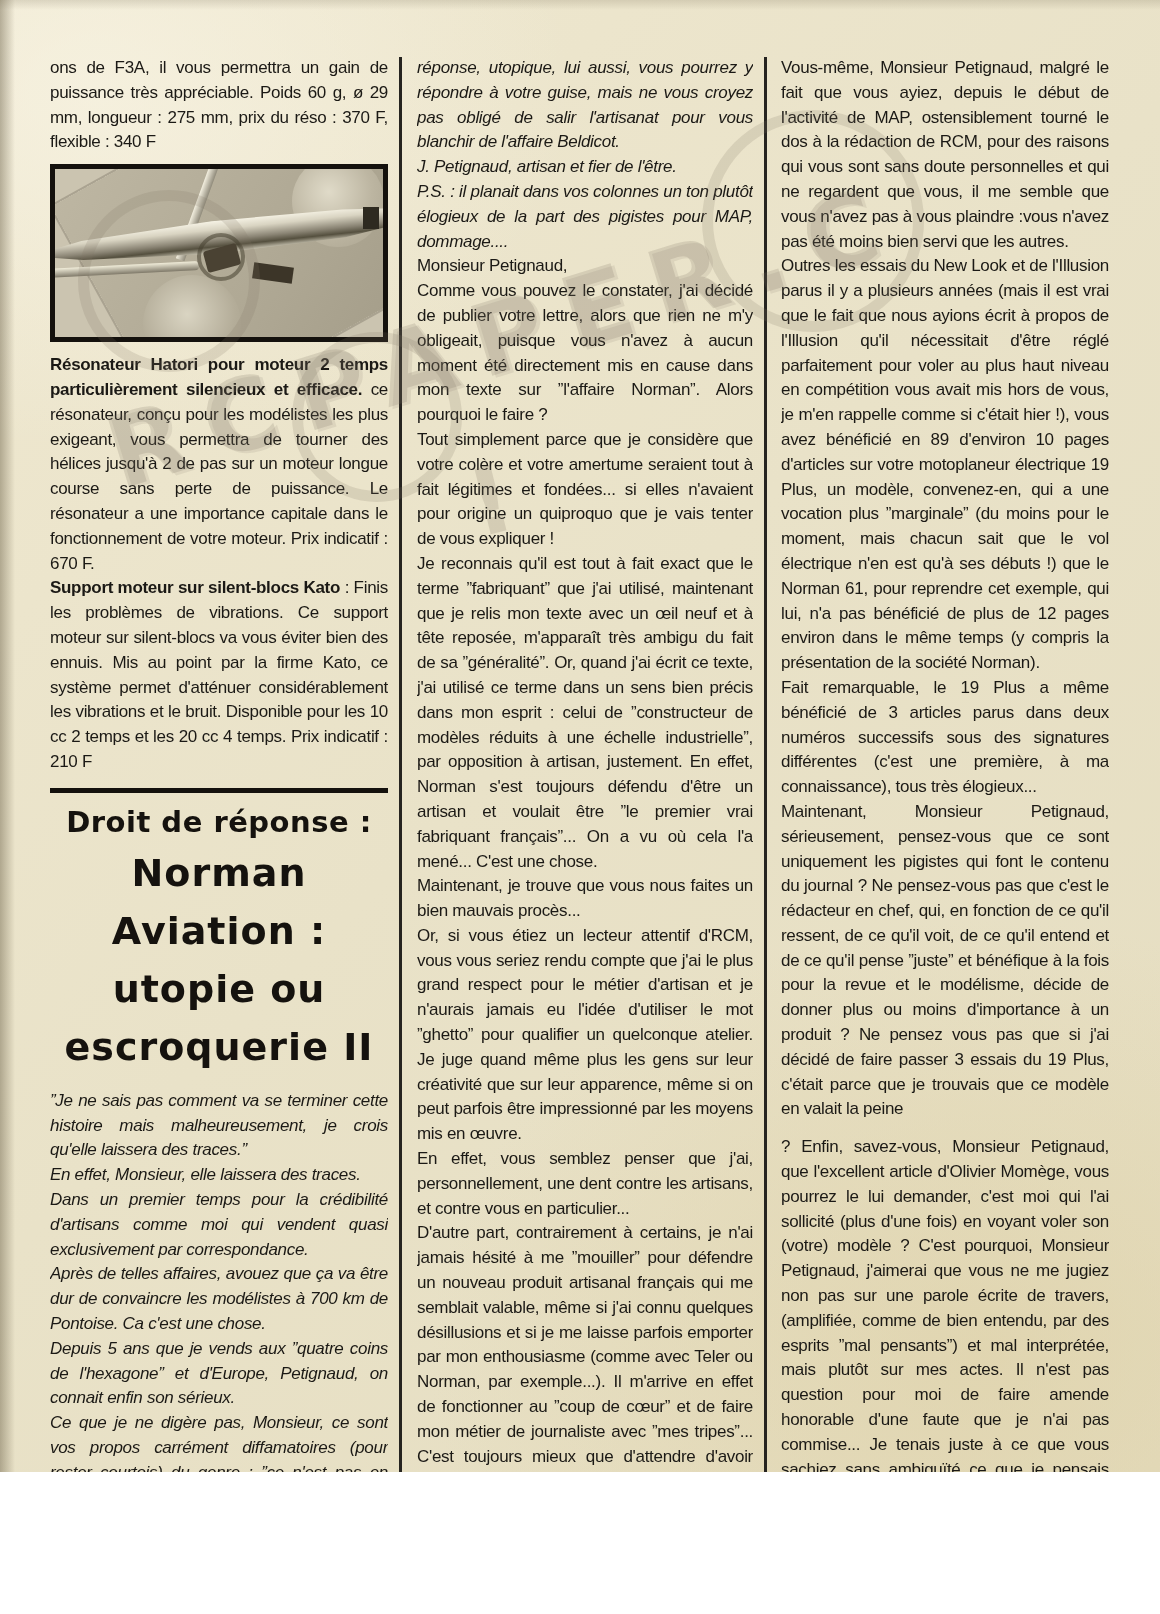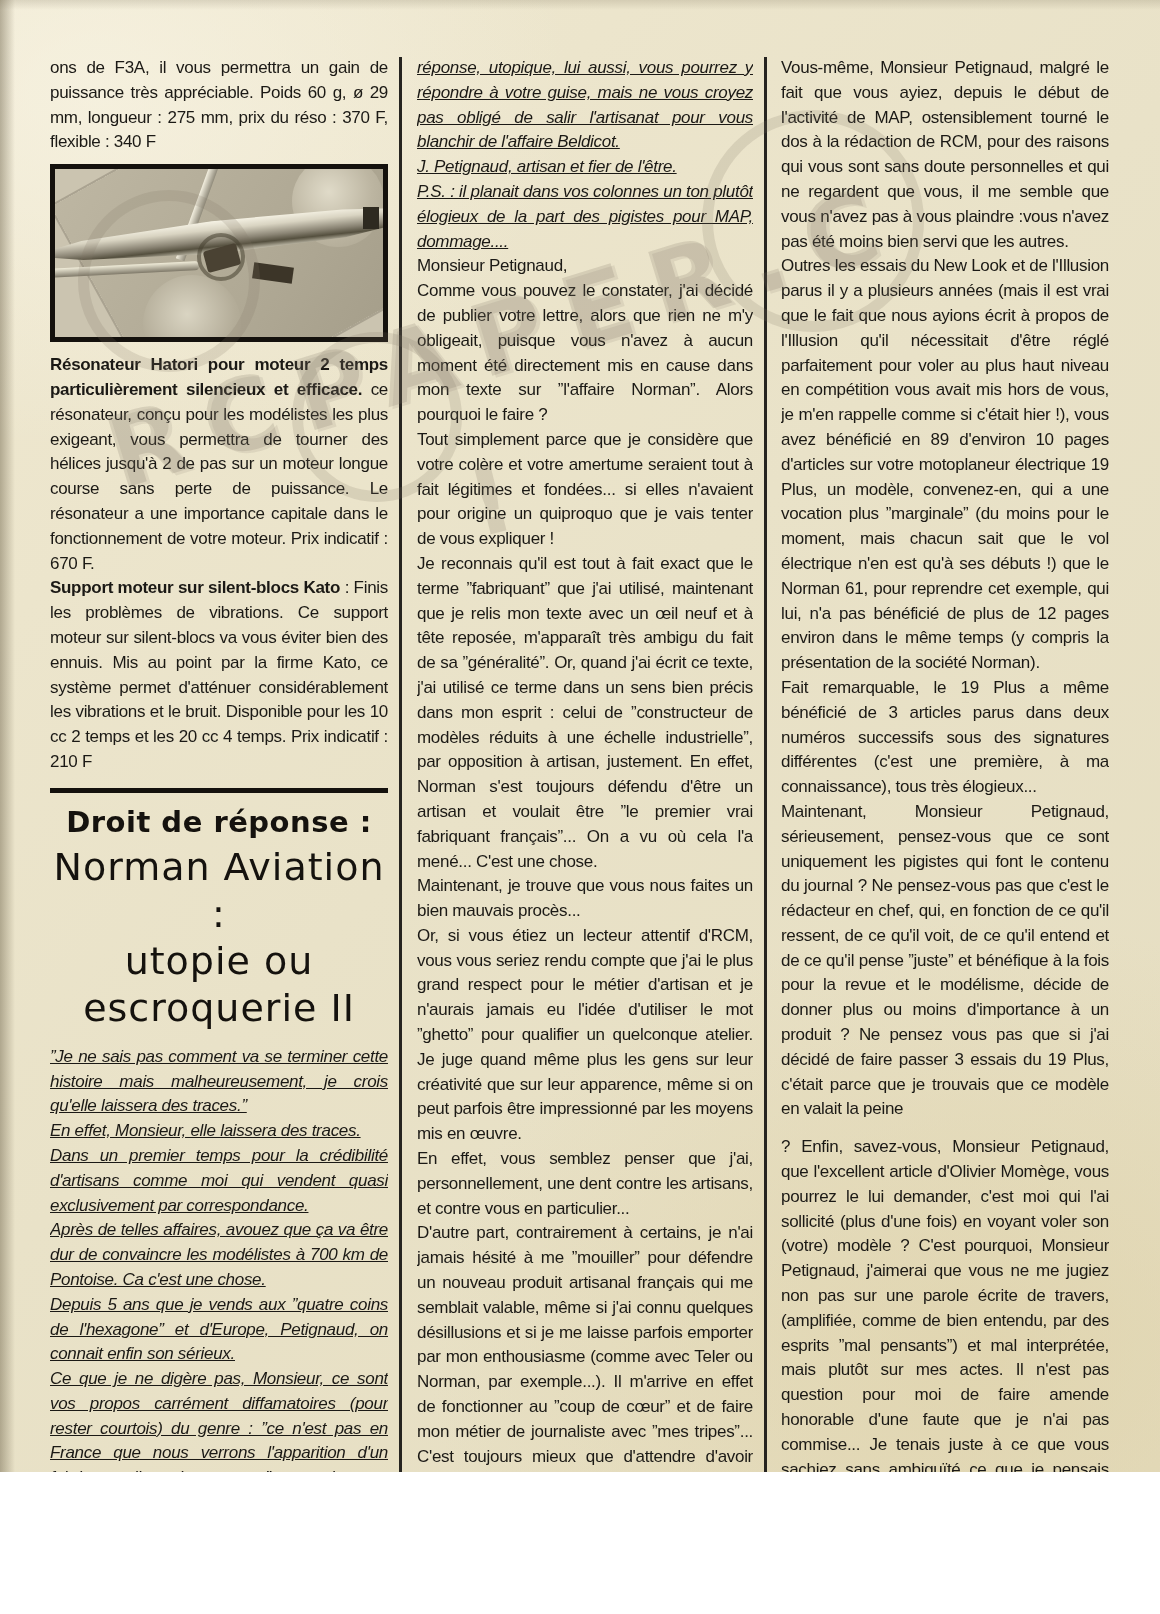--- a/index.html
+++ b/index.html
@@ -16,21 +16,21 @@
 
   .col{position:absolute;top:56px;height:1504px;overflow:hidden;text-align:justify;
     font-size:17px;line-height:24.8px;letter-spacing:-0.3px;color:#1b1915;}
   #col1{left:50px;width:338px;}
   #col2{left:417px;width:336px;}
   #col3{left:781px;width:328px;}
   .vrule{position:absolute;top:57px;width:3px;height:1492px;background:#262420;}
   #vr1{left:399px;} #vr2{left:764px;}
 
   p{margin:0;}
-  .it{font-style:italic;text-decoration:underline;}
+  .it{font-style:italic;}
   b{font-weight:700;}
   #col3-list p:nth-child(5){margin-top:13px;}
 
   
   .photo{position:relative;margin:9px 0 11px 0;height:168px;border:5px solid #14110d;
     background:#cbc4b0;overflow:hidden;}
   .ph-case{position:absolute;left:36px;top:-58px;width:330px;height:250px;transform:rotate(-29deg);
     background:linear-gradient(150deg,#bdb6a2 0%,#b0a995 55%,#a39c88 100%);
     box-shadow:0 0 0 2px rgba(70,64,50,.25);}
   .ph-dome1{position:absolute;left:237px;top:-14px;width:92px;height:92px;border-radius:50%;
@@ -47,21 +47,21 @@
   .ph-ringdetail{position:absolute;left:142px;top:64px;width:40px;height:40px;border-radius:50%;
     border:4px solid rgba(70,63,48,.55);}
   .ph-clamp{position:absolute;left:150px;top:78px;width:34px;height:22px;transform:rotate(-15deg);
     background:#4a4233;border-radius:3px;}
   .ph-clip{position:absolute;left:198px;top:96px;width:40px;height:16px;transform:rotate(8deg);background:#3c3528;}
   .ph-connector{position:absolute;right:4px;top:38px;width:16px;height:22px;background:#2e2a20;}
 
   .thick-rule{height:5px;background:#14110d;margin:13px 0 12px;}
   .kicker{font-size:29px;line-height:35px;font-weight:700;font-style:normal;text-align:center;
     letter-spacing:.5px;font-family:"DejaVu Sans","Liberation Sans",sans-serif;margin:2px 0 4px;color:#15120e;}
-  .title-line{font-size:38px;line-height:47px;font-weight:400;text-align:center;color:#15120e;
+  .title-line{font-size:38px;line-height:58px;font-weight:700;text-align:center;color:#15120e;
     font-family:"DejaVu Sans","Liberation Sans",sans-serif;letter-spacing:1px;}
   .title-block{margin-bottom:13px;}
 
   .footer{position:absolute;left:781px;top:1537px;width:328px;text-align:right;color:#15120e;z-index:3;}
   .footer .brand{font-weight:400;font-size:27px;letter-spacing:1px;
     font-family:"DejaVu Sans","Liberation Sans",sans-serif;}
   .footer .num{font-weight:400;font-size:24px;margin-left:10px;font-family:"Liberation Sans",sans-serif;}
 
   
   .wm{position:absolute;pointer-events:none;z-index:6;}

